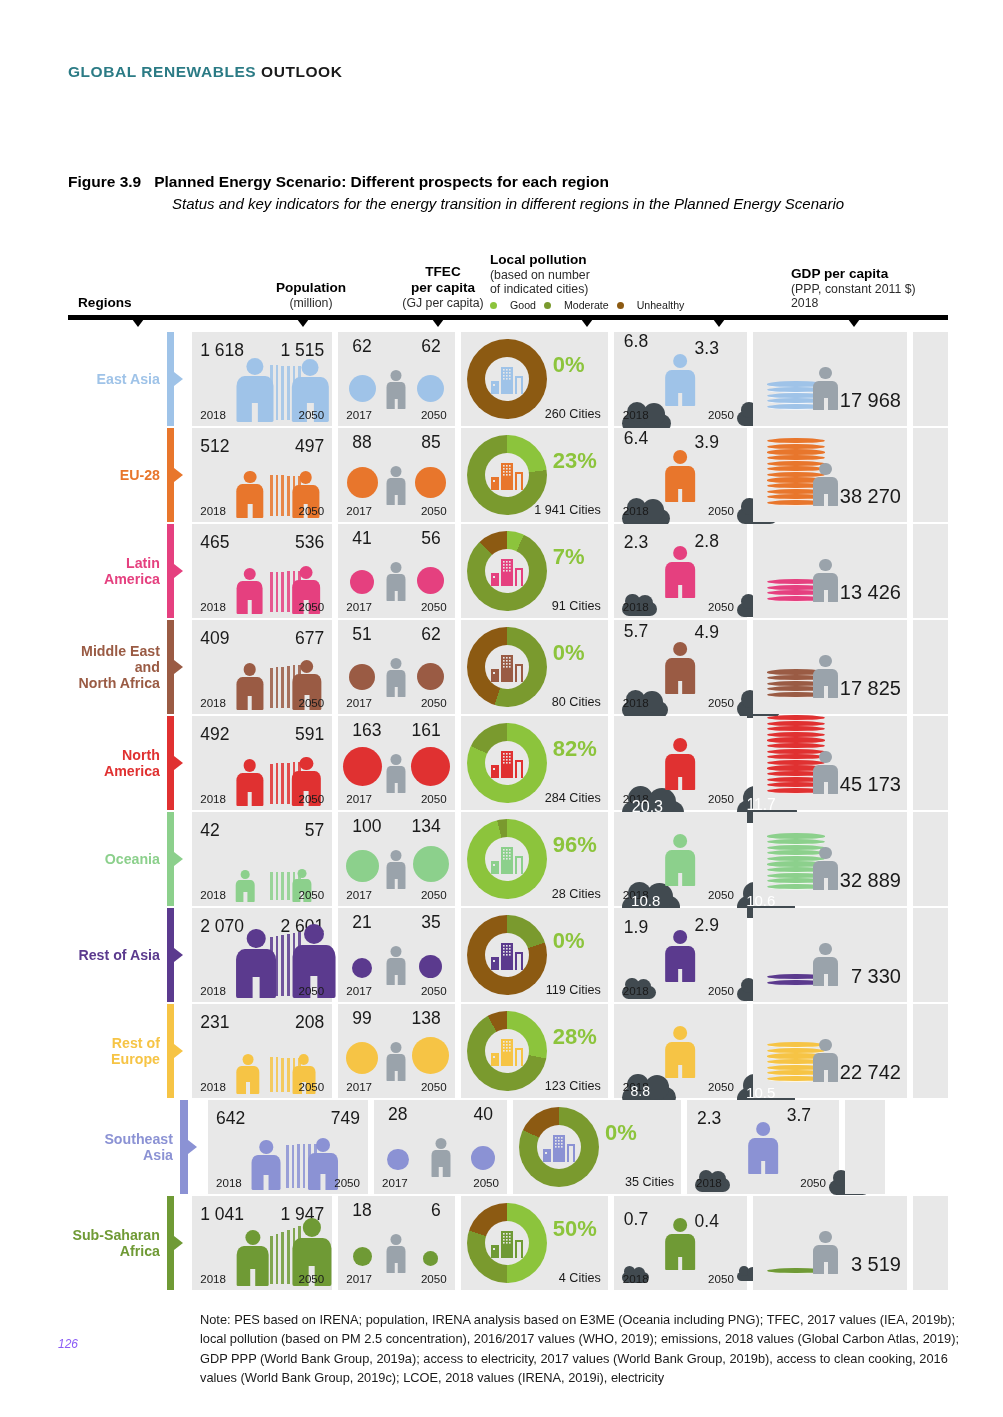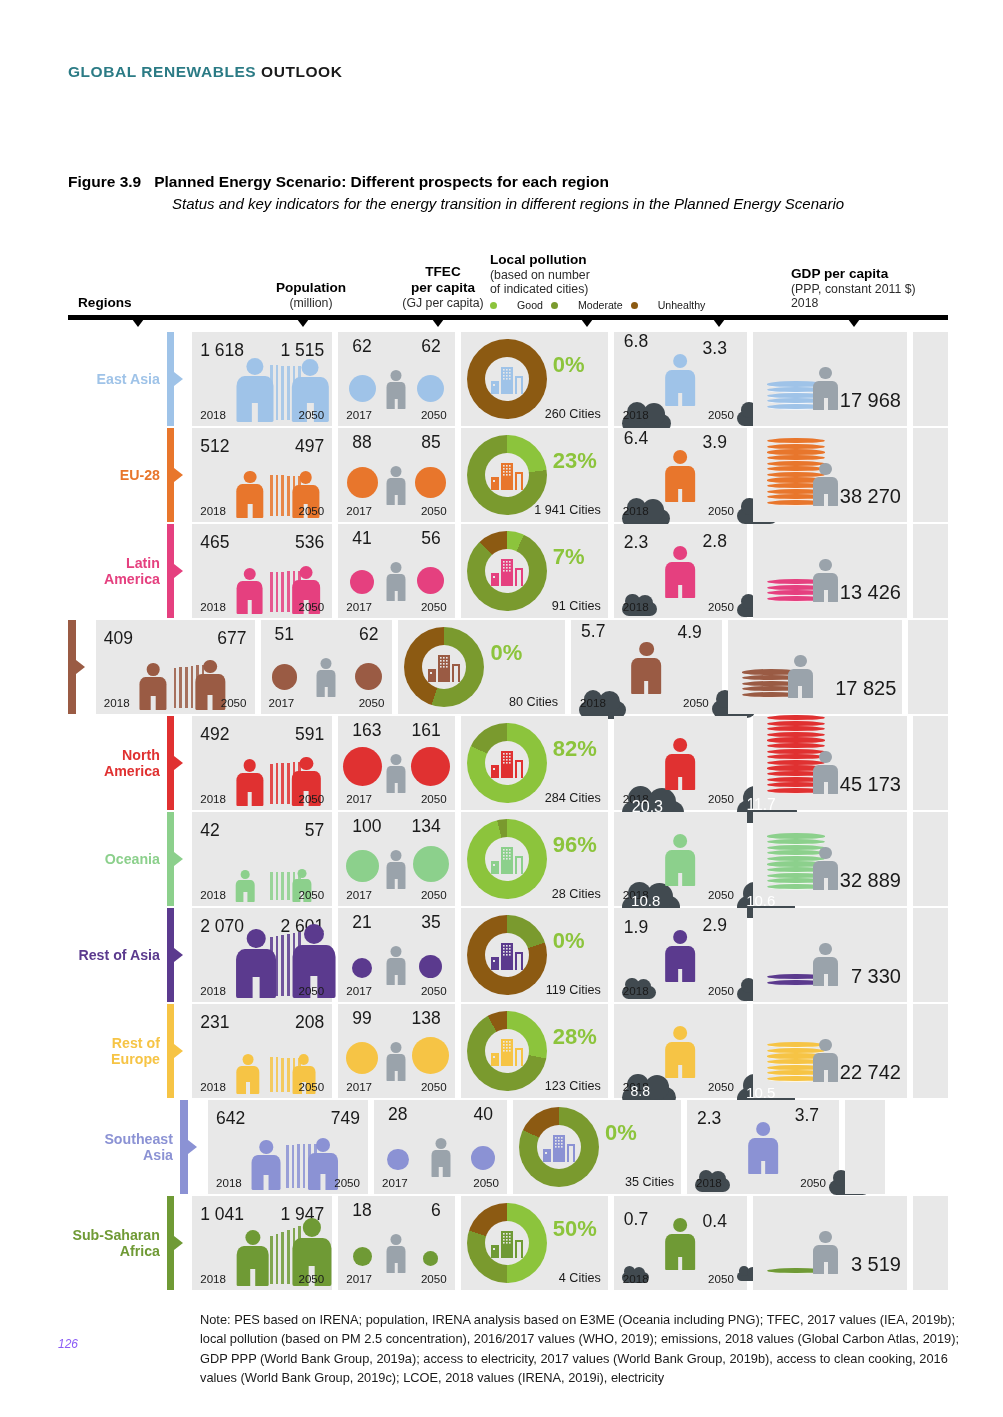--- a/index.html
+++ b/index.html
@@ -35,21 +35,21 @@
   .ch .t1 { font-size: 13.6px; font-weight: 700; color: #000; line-height: 1.17; }
   .ch .t2 { font-size: 12.3px; color: #2c2c2c; line-height: 1.2; }
   .ch.regions { left: 0; }
   .ch.pop     { left: 158px; text-align: center; width: 150px; }
   .ch.tfec    { left: 295px; width: 140px; text-align: center; }
   .ch.poll    { left: 412px; width: 180px; }
   .ch.emis    { left: 583px; width: 150px; }
   .ch.gdp     { left: 713px; width: 190px; }
 
   .legend { display: flex; gap: 8px; align-items: center; margin-top: 2px; }
-  .legend .li { display: flex; align-items: center; gap: 20px; font-size: 10.6px; color: #1a1a1a; }
+  .legend .li { display: flex; align-items: center; gap: 13px; font-size: 10.6px; color: #1a1a1a; }
   .legend .dot { width: 7px; height: 7px; border-radius: 50%; display: inline-block; }
 
   
   .rule { position: absolute; left: 68px; top: 315px; width: 880px; height: 5px; background: #000; }
   .tick { position: absolute; top: 315px; width: 0; height: 0;
           border-left: 9px solid transparent; border-right: 9px solid transparent;
           border-top: 12px solid #000; }
 
   
   .table { position: absolute; left: 68px; top: 332px; width: 880px; }
@@ -114,21 +114,21 @@
     width: 44px; height: 44px; border-radius: 50%; background: #e8e8e8;
   }
   .bldg { position: absolute; left: 22px; top: 22px; width: 36px; height: 36px; z-index: 2; }
   .pct { position: absolute; left: 92px; top: 20px; font-size: 22px; font-weight: 700; color: #8cc43c; }
   .cities { position: absolute; right: 7px; bottom: 5px; font-size: 12.6px; color: #1a1a1a; }
 
   
   .cloud { position: absolute; background: #414a50; border-radius: 50%; }
   .cloudbox { position: absolute; }
   .emis .e-left  { left: 10px; }
-  .emis .e-right { right: 20px; }
+  .emis .e-right { right: 28px; }
   .emis .ey-left { left: 9px; bottom: 5px; }
   .emis .ey-right{ right: 13px; bottom: 5px; }
   .eperson { position: absolute; left: 50%; transform: translateX(-50%); bottom: 20px; }
   .eperson .h { border-radius: 50%; margin: 0 auto 2px; }
   .eperson .b { border-radius: 22% 22% 3% 3%; position: relative; }
   .eperson .b::after { content:""; position:absolute; left:50%; transform:translateX(-50%);
                        bottom:0; width:4px; height:13px; background:#e8e8e8; }
   .cloudlbl { position: absolute; color: #fff; font-size: 14.5px; z-index: 3; }
 
   
@@ -577,20 +577,27 @@
           </div>
       <div class="gman" style="left:60px;bottom:16px;width:25.3px;">
         <div class="h" style="width:12.420000000000002px;height:12.420000000000002px;"></div>
         <div class="b" style="width:25.3px;height:28.52px;"></div>
       </div>
       <div class="gdpnum">13 426</div>
     </div>
     <div class="cell tail"></div>
   </div>
       <div class="row">
+    <div class="label" style="color:#9a5b44">
+      <div>
+            <div>Middle East</div>
+            <div>and</div>
+            <div>North Africa</div>
+          </div>
+    </div>
     <div class="bar" style="background:#9a5b44"></div>
     <div class="chev">
           <i style="border-left:9px solid #9a5b44"></i>
         </div>
 
     <div class="cell pop">
       <div class="n p-left">409</div>
       <div class="n p-right">677</div>
       <div class="figs">
         <div class="person" style="left:44px;width:27.08941176470588px;height:46.705882352941174px;">

